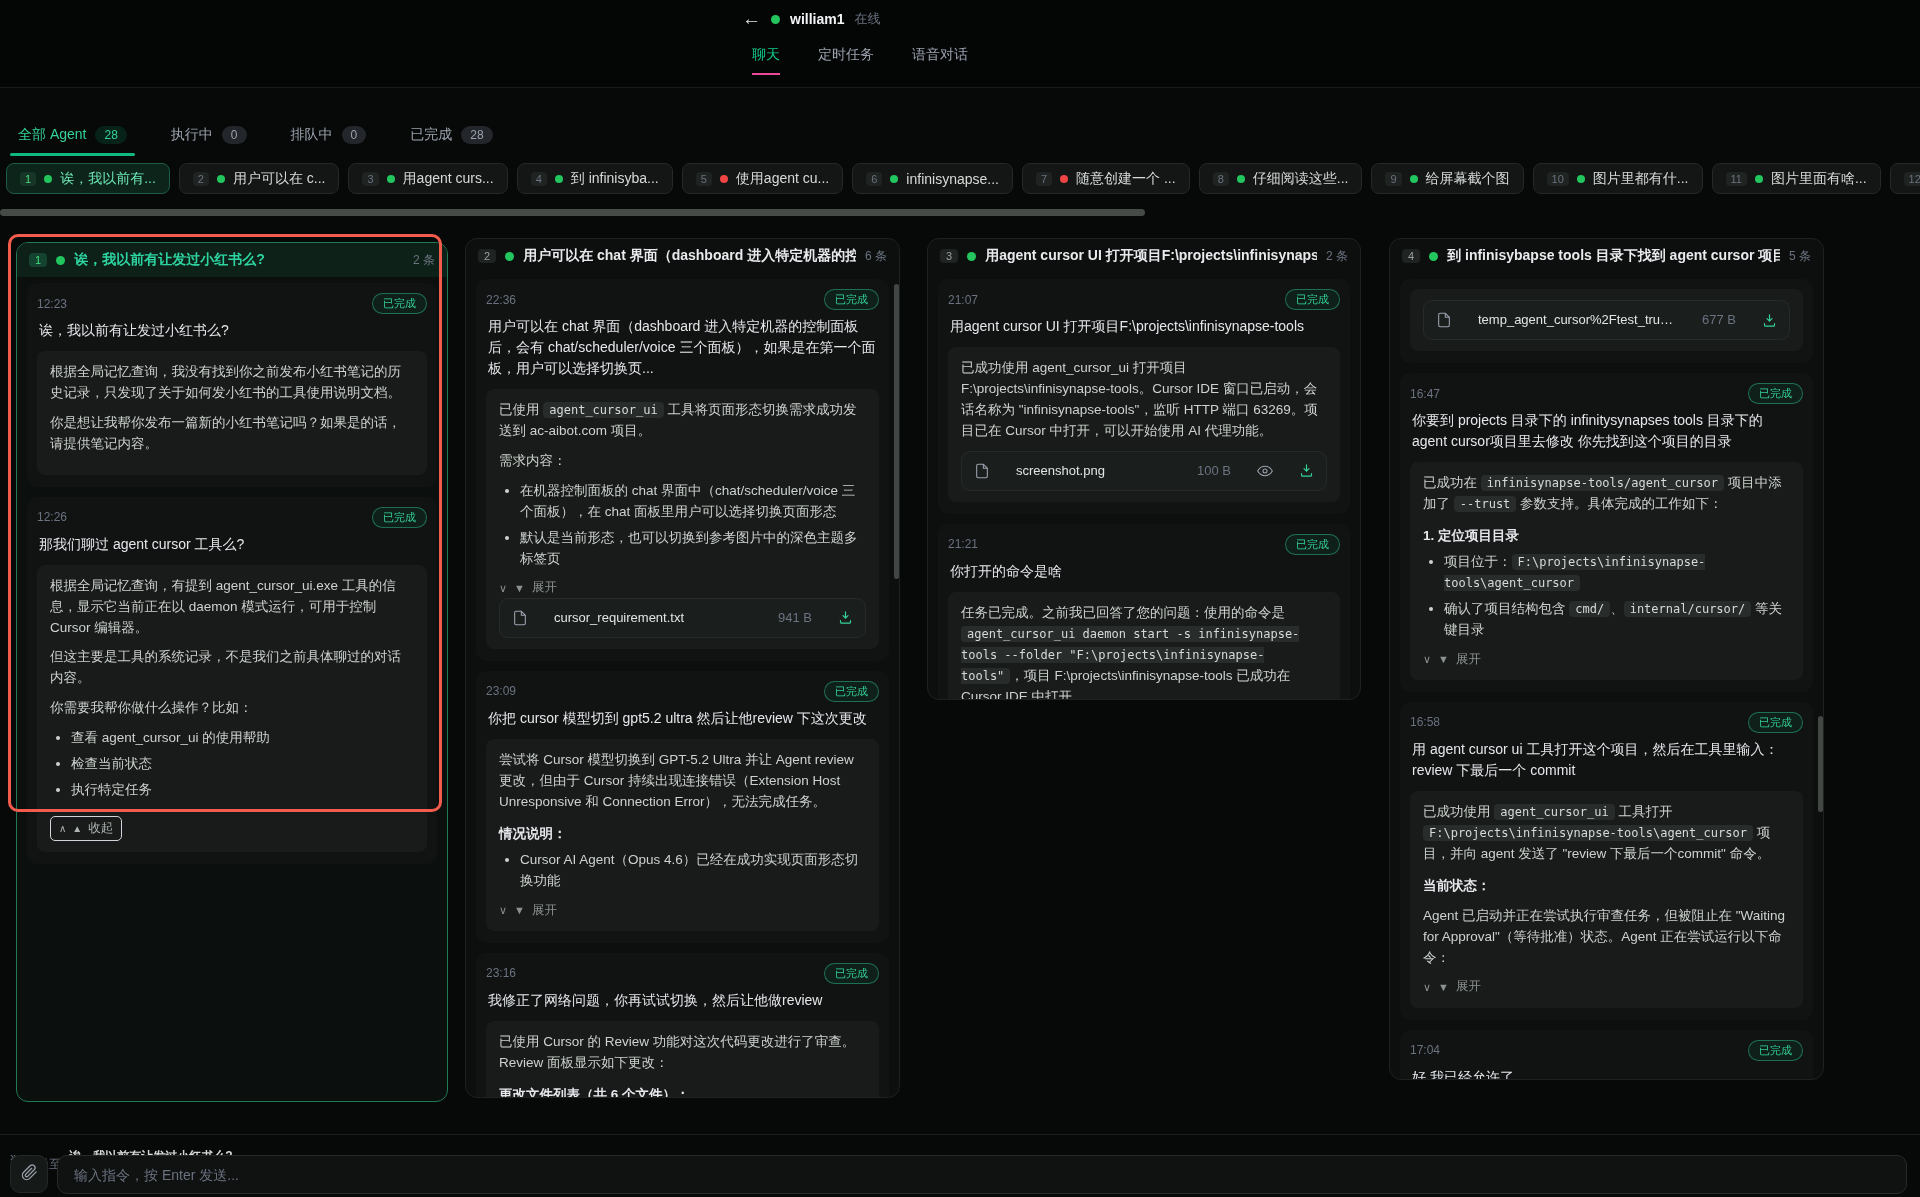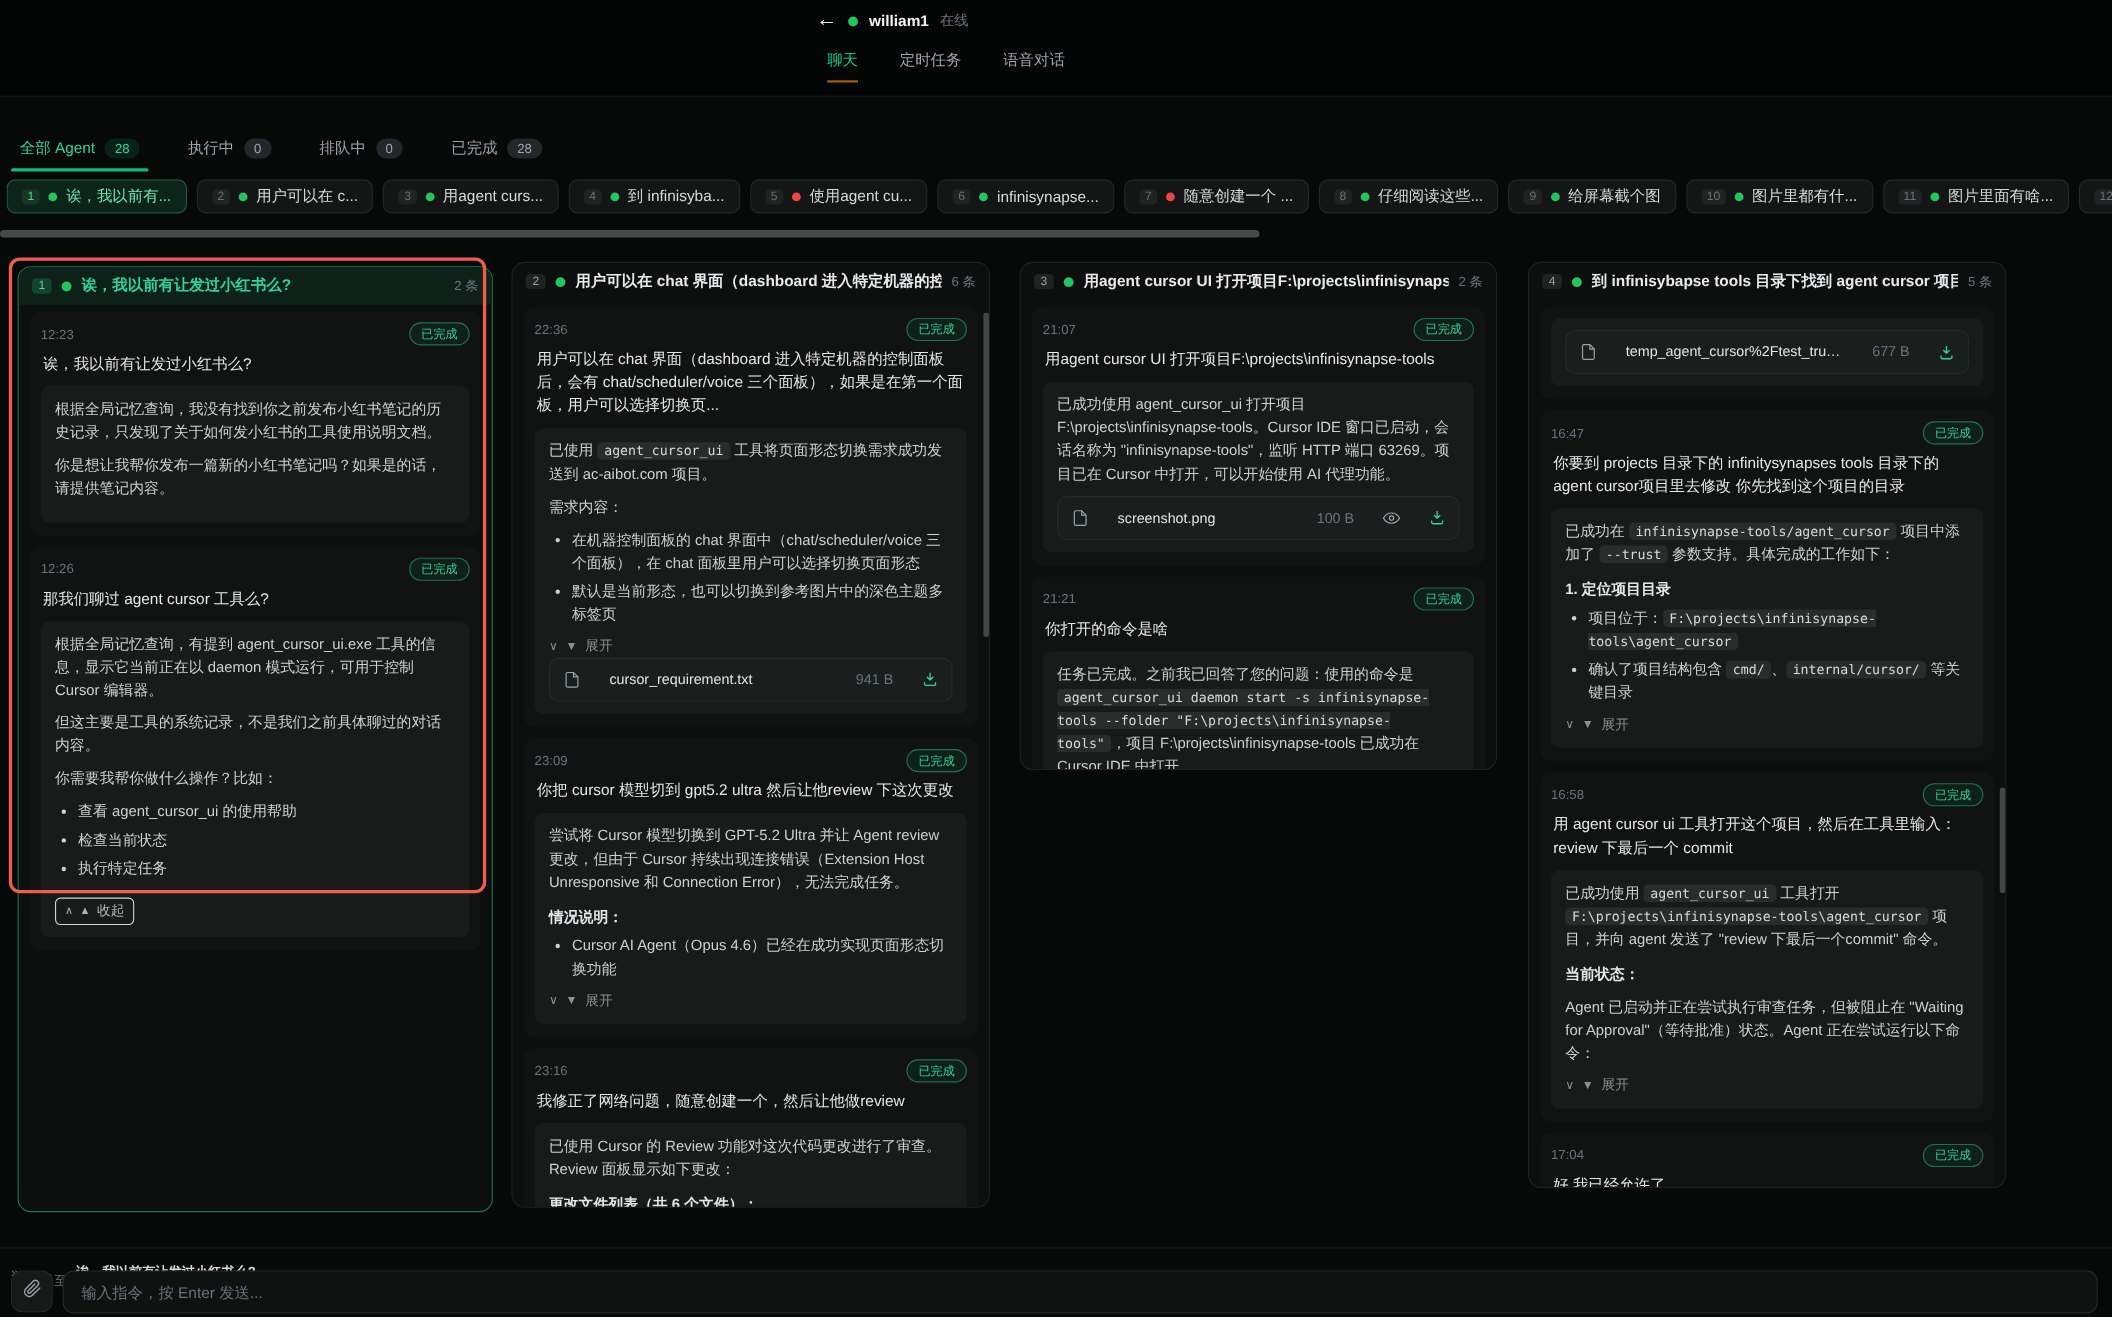--- a/index.html
+++ b/index.html
@@ -9,21 +9,21 @@
 
   
   .topband { position:absolute; left:0; top:0; width:1920px; height:88px; background:#040606; border-bottom:1px solid #171a18; }
   .titlerow { position:absolute; left:742px; top:8px; display:flex; align-items:center; gap:10px; }
   .back { color:#e5e7eb; font-size:19px; cursor:pointer; }
   .presence-dot { width:9px; height:9px; border-radius:50%; background:#22c55e; }
   .uname { font-size:14px; font-weight:bold; color:#f3f4f6; }
   .ustatus { font-size:13px; color:#6b7280; }
   .navtabs { position:absolute; left:752px; top:46px; display:flex; gap:38px; }
   .navtab { font-size:14px; color:#9ca3af; padding-bottom:9px; cursor:pointer; }
-  .navtab.active { color:#10c98b; border-bottom:2px solid #a16207; }
+  .navtab.active { color:#10c98b; border-bottom:2px solid #ec4899; }
 
   
   .filters { position:absolute; left:18px; top:126px; display:flex; gap:44px; }
   .filter { display:flex; align-items:center; gap:9px; font-size:14px; color:#9ca3af; padding-bottom:12px; cursor:pointer; position:relative; }
   .filter .cnt { font-size:12px; background:#23262a; color:#9ca3af; border-radius:999px; padding:2px 9px; }
   .filter.active { color:#34d399; }
   .filter.active .cnt { background:rgba(16,185,129,.15); color:#34d399; }
   .filter.active::after { content:""; position:absolute; left:-8px; right:-8px; bottom:0; height:3px; background:#10b981; border-radius:2px; }
 
   
@@ -284,21 +284,21 @@
                 <span class="gl">▼</span>
                 <span>展开</span>
               </div>
             </div>
           </div>
           <div class="msg-group">
             <div class="msg-meta">
               <span class="msg-time">23:16</span>
               <span class="badge-done">已完成</span>
             </div>
-            <div class="msg-user">我修正了网络问题，随意创建一个，然后让他做review</div>
+            <div class="msg-user">我修正了网络问题，你再试试切换，然后让他做review</div>
             <div class="msg-reply">
               <p class="rp">已使用 Cursor 的 Review 功能对这次代码更改进行了审查。Review 面板显示如下更改：</p>
               <p class="rh">更改文件列表（共 6 个文件）：</p>
             </div>
           </div>
         </div>
       </section>
       <section class="agent-card" style="left: 927px; top: 238px; width: 434px; height: 462px;">
         <div class="card-head">
           <span class="chead-num">3</span>

